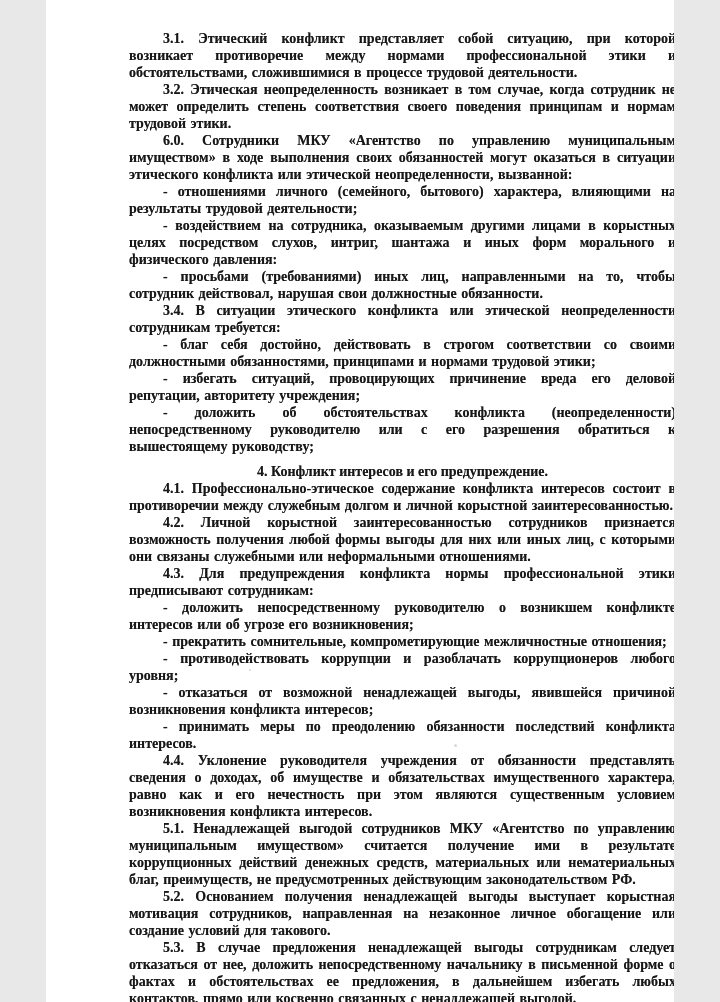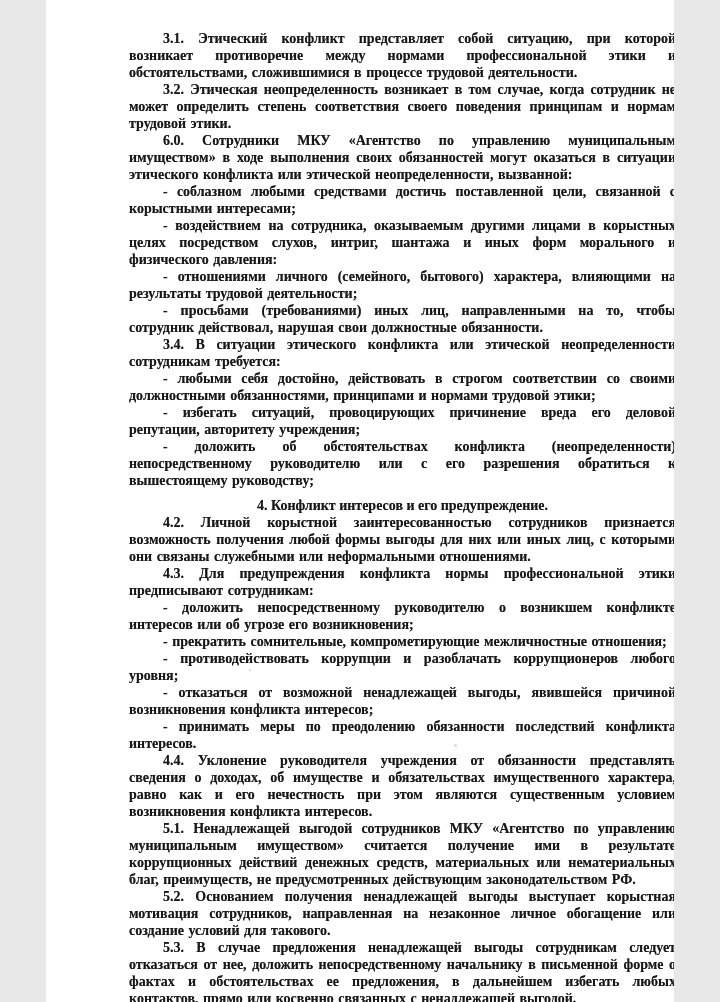--- a/index.html
+++ b/index.html
@@ -45,29 +45,29 @@
   }
 </style>
 </head>
 <body>
 
 <div class="page">
   <div class="content">
     <p class="body">3.1. Этический конфликт представляет собой ситуацию, при которой возникает противоречие между нормами профессиональной этики и обстоятельствами, сложившимися в процессе трудовой деятельности.</p>
     <p class="body">3.2. Этическая неопределенность возникает в том случае, когда сотрудник не может определить степень соответствия своего поведения принципам и нормам трудовой этики.</p>
     <p class="body">6.0. Сотрудники МКУ «Агентство по управлению муниципальным имуществом» в ходе выполнения своих обязанностей могут оказаться в ситуации этического конфликта или этической неопределенности, вызванной:</p>
-    <p class="bullet">- соблазном любыми средствами достичь поставленной цели, связанной с корыстными интересами;</p>
+    <p class="bullet">- отношениями личного (семейного, бытового) характера, влияющими на результаты трудовой деятельности;</p>
     <p class="bullet">- воздействием на сотрудника, оказываемым другими лицами в корыстных целях посредством слухов, интриг, шантажа и иных форм морального и физического давления:</p>
-    <p class="bullet">- отношениями личного (семейного, бытового) характера, влияющими на результаты трудовой деятельности;</p>
     <p class="bullet">- просьбами (требованиями) иных лиц, направленными на то, чтобы сотрудник действовал, нарушая свои должностные обязанности.</p>
     <p class="body">3.4. В ситуации этического конфликта или этической неопределенности сотрудникам требуется:</p>
-    <p class="bullet">- любыми себя достойно, действовать в строгом соответствии со своими должностными обязанностями, принципами и нормами трудовой этики;</p>
+    <p class="bullet">- благ себя достойно, действовать в строгом соответствии со своими должностными обязанностями, принципами и нормами трудовой этики;</p>
     <p class="bullet">- избегать ситуаций, провоцирующих причинение вреда его деловой репутации, авторитету учреждения;</p>
     <p class="bullet">- доложить об обстоятельствах  конфликта (неопределенности) непосредственному руководителю или с его разрешения обратиться к вышестоящему руководству;</p>
     <p class="heading">4. Конфликт интересов и его предупреждение.</p>
+    <p class="body">4.1. Профессионально-этическое содержание конфликта интересов состоит в противоречии между служебным долгом и личной  корыстной заинтересованностью.</p>
     <p class="body">4.2. Личной корыстной заинтересованностью сотрудников признается возможность получения любой формы выгоды для них или иных лиц, с которыми они связаны служебными или неформальными отношениями.</p>
     <p class="body">4.3. Для предупреждения конфликта нормы профессиональной этики предписывают сотрудникам:</p>
     <p class="bullet">- доложить непосредственному руководителю о возникшем конфликте интересов или об угрозе его возникновения;</p>
     <p class="bullet">- прекратить сомнительные, компрометирующие межличностные отношения;</p>
     <p class="bullet">- противодействовать коррупции и разоблачать коррупционеров любого уровня;</p>
     <p class="bullet">- отказаться от возможной ненадлежащей выгоды, явившейся причиной возникновения конфликта интересов;</p>
     <p class="bullet">- принимать меры по преодолению обязанности последствий конфликта интересов.</p>
     <p class="body">4.4. Уклонение руководителя учреждения от обязанности представлять сведения о доходах, об имуществе и обязательствах имущественного характера, равно как и его нечестность при этом являются существенным условием возникновения конфликта интересов.</p>
     <p class="body">5.1. Ненадлежащей выгодой сотрудников  МКУ «Агентство по управлению муниципальным имуществом» считается получение ими в результате коррупционных действий денежных средств, материальных или нематериальных благ, преимуществ, не предусмотренных действующим законодательством РФ.</p>
     <p class="body">5.2. Основанием получения ненадлежащей выгоды выступает корыстная мотивация сотрудников, направленная на незаконное личное обогащение или создание условий для такового.</p>

